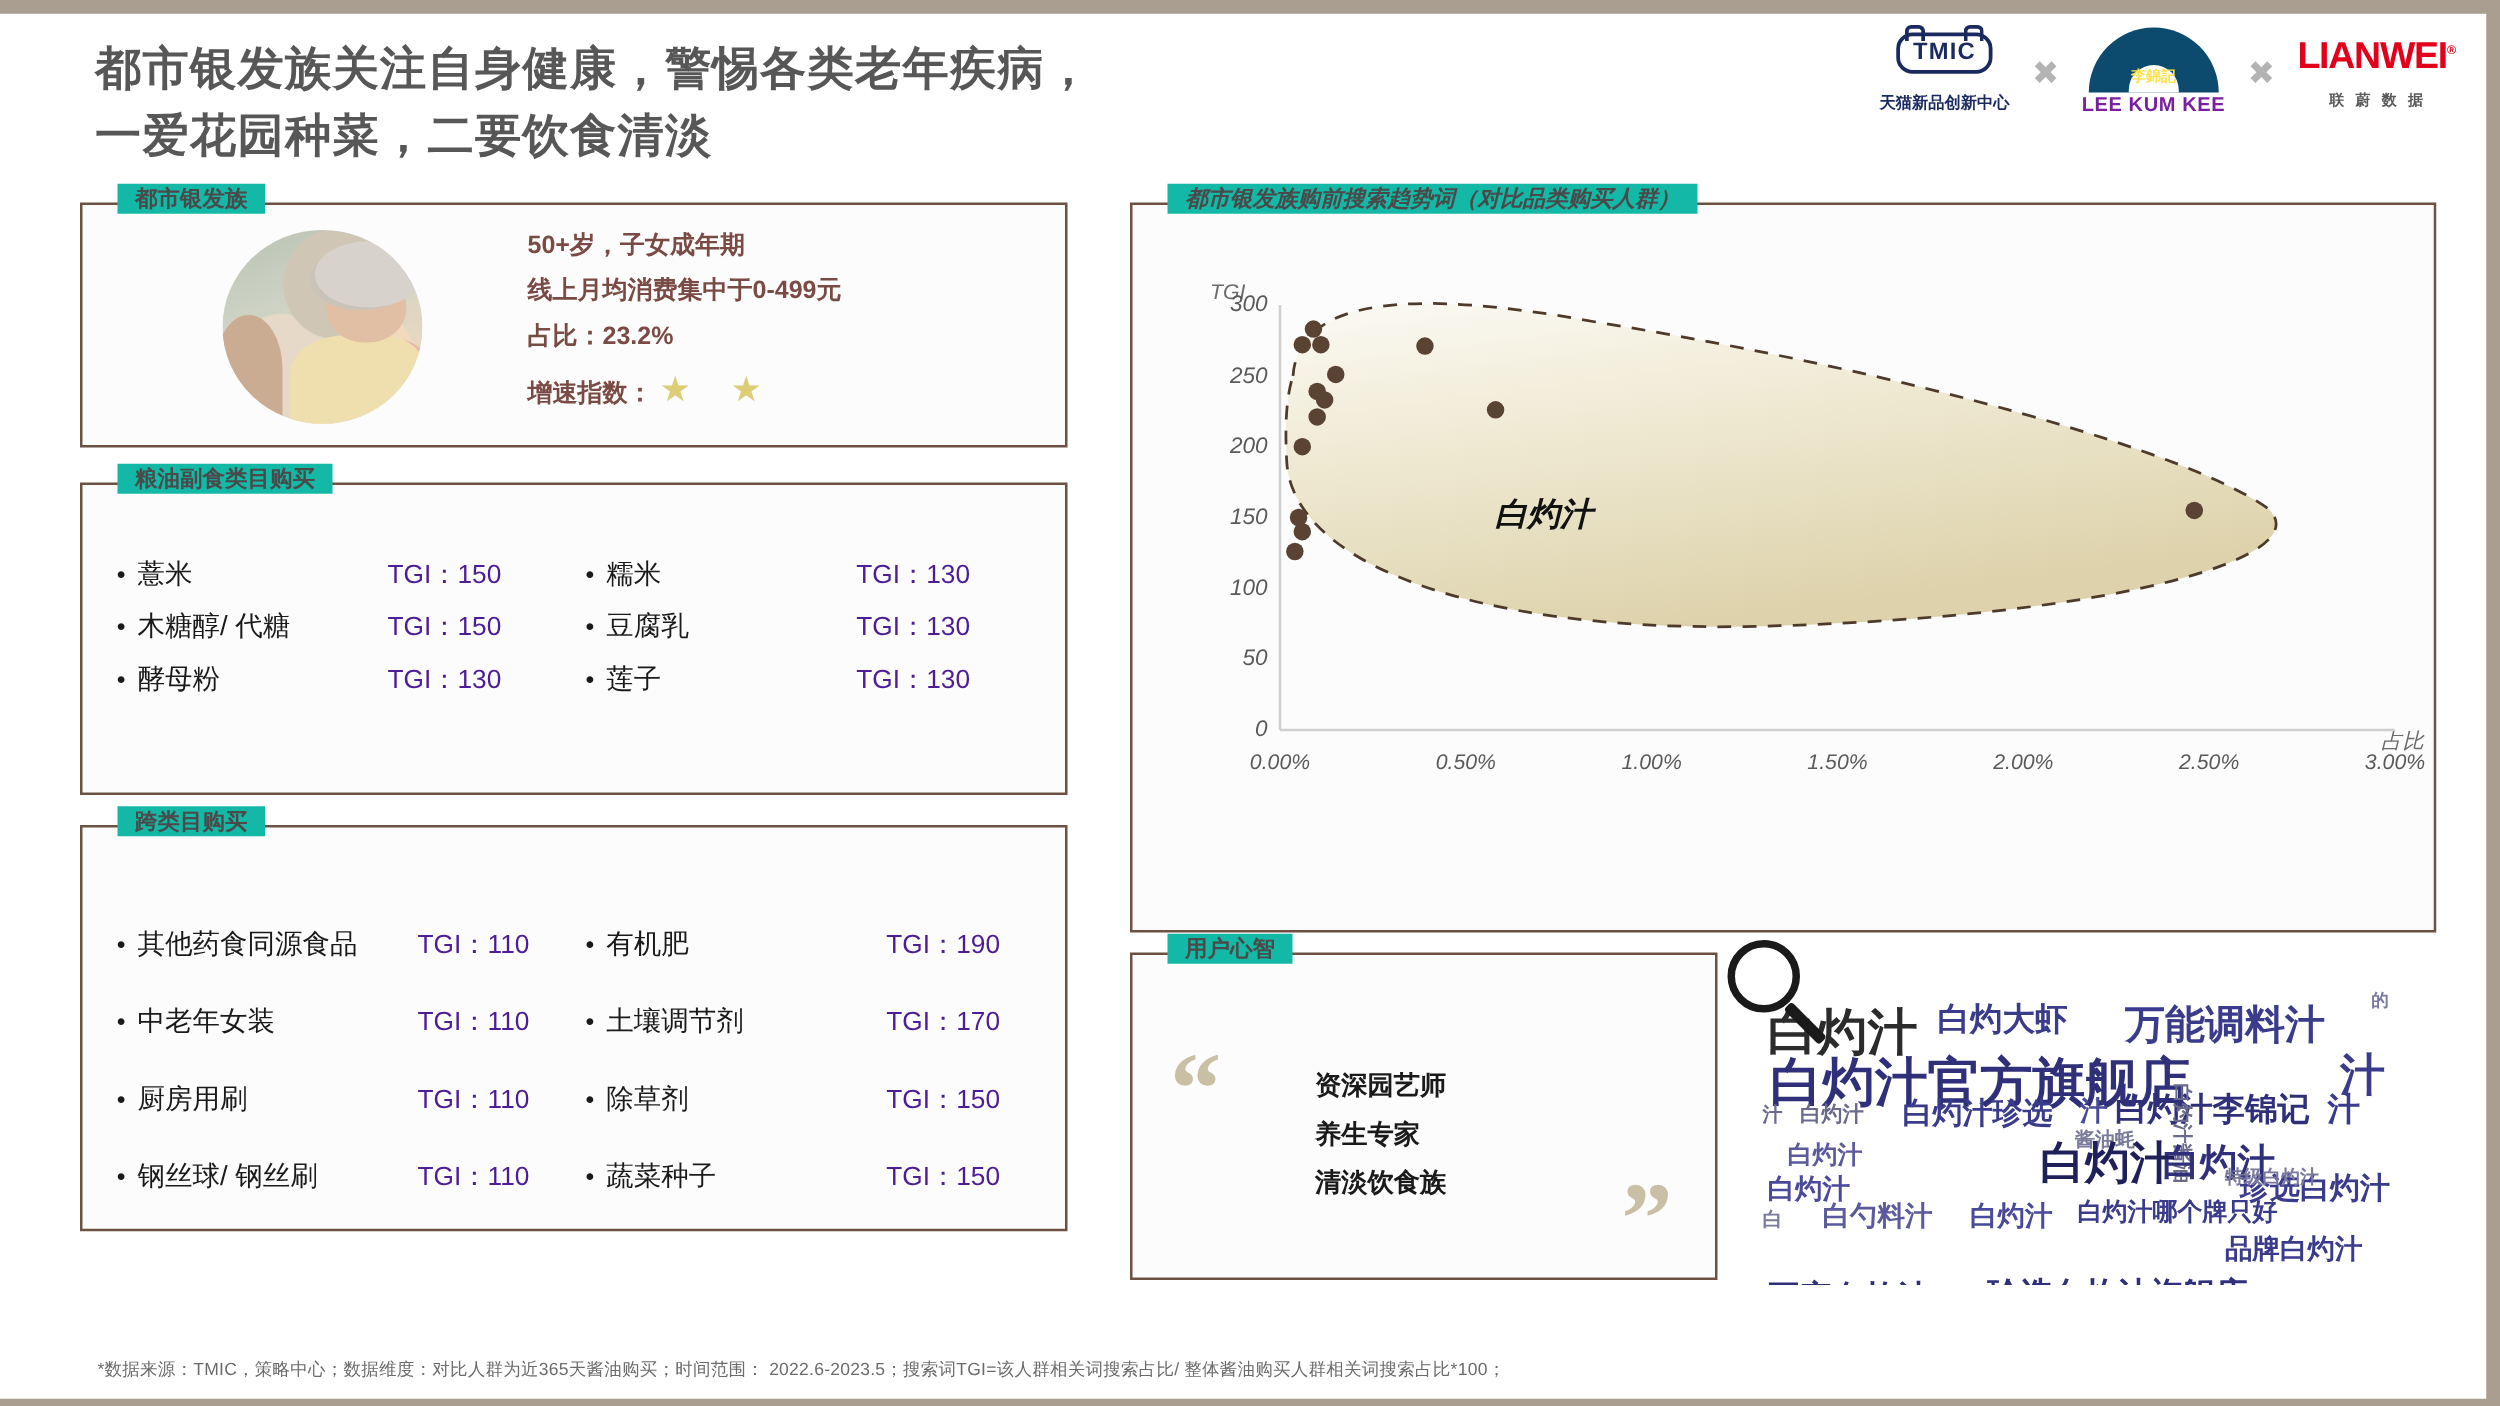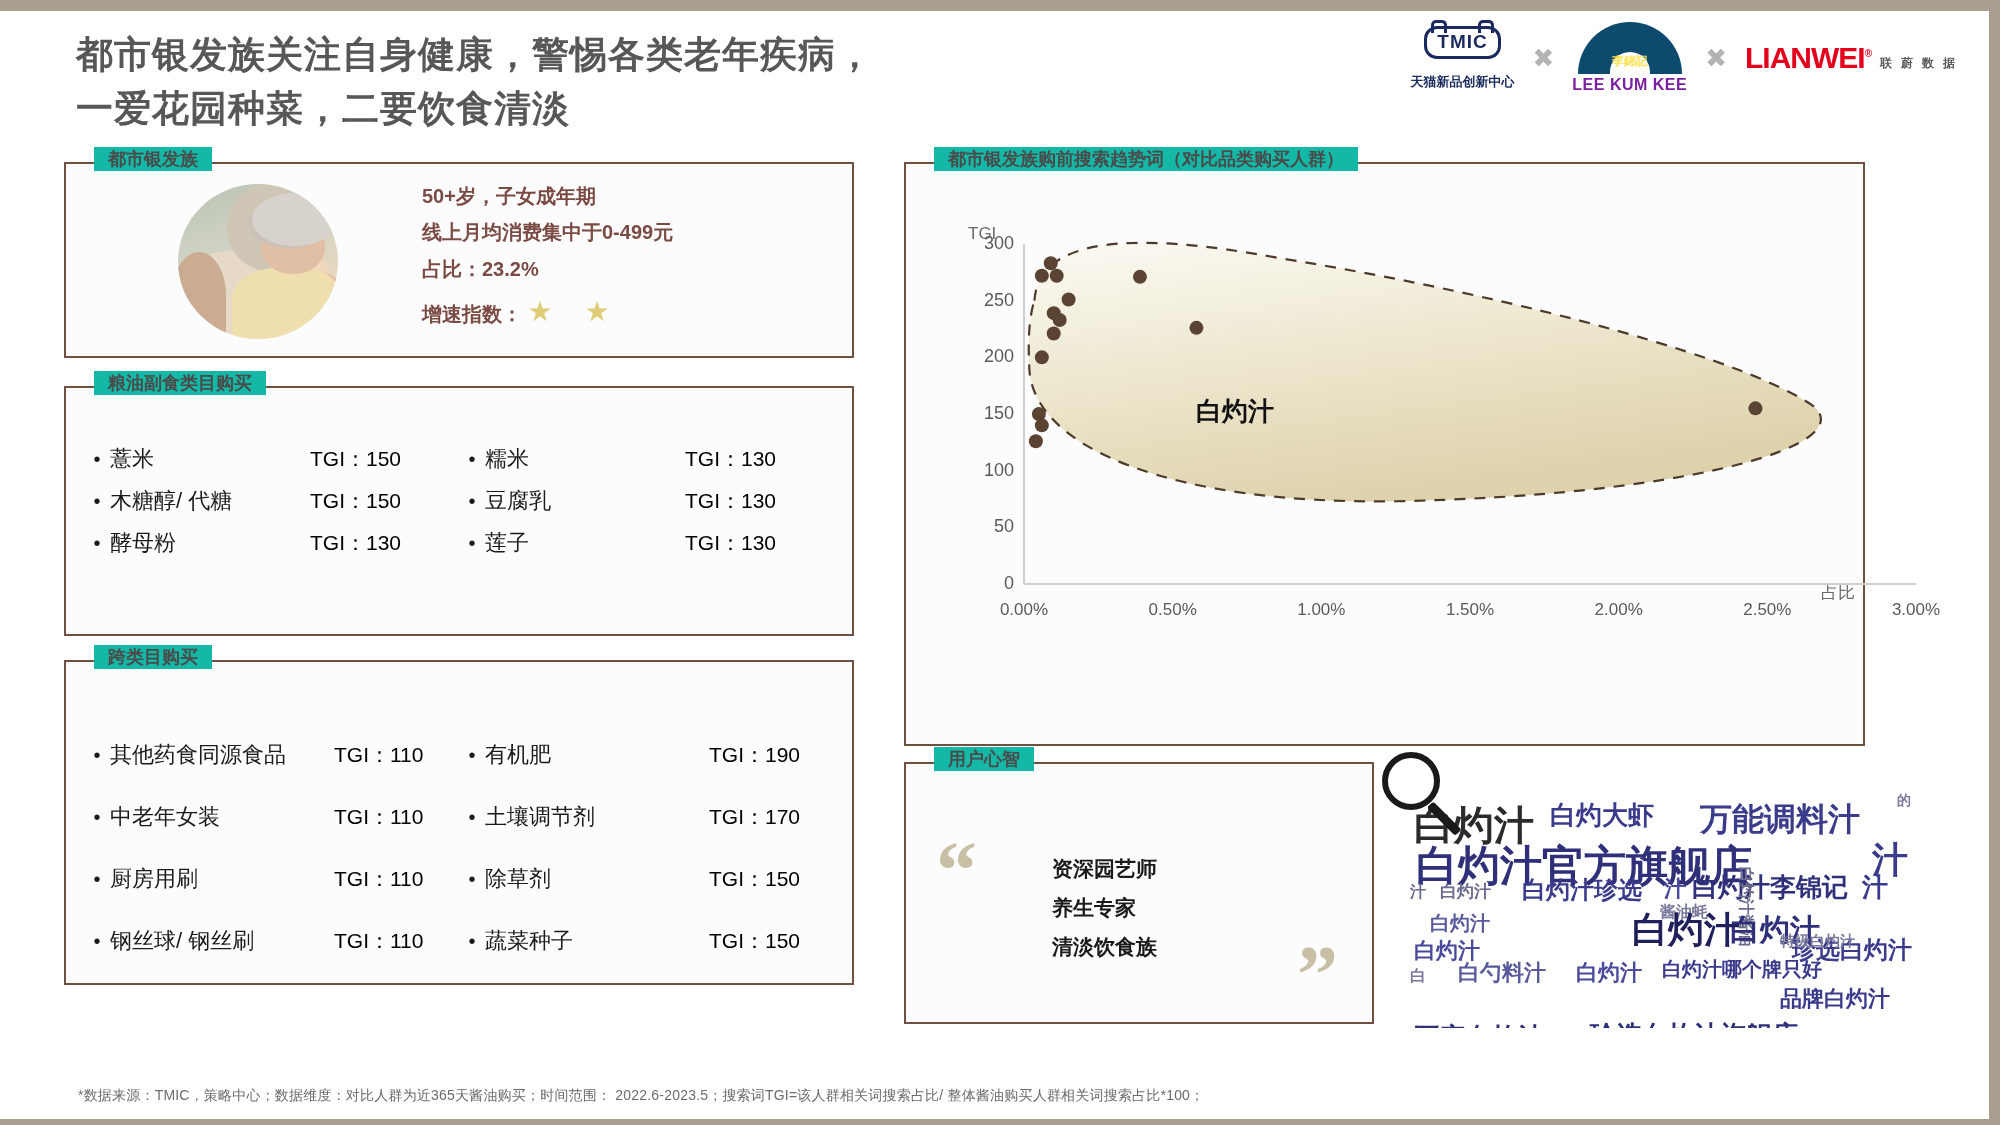--- a/index.html
+++ b/index.html
@@ -63,21 +63,21 @@
     transform: translateX(-50%); width: 40px; height: 22px;
     background: #fff; border-radius: 20px 20px 0 0;
   }
   .lkk-cn {
     position: absolute; bottom: 4px; left: 50%; transform: translateX(-50%);
     font-size: 12px; color: #ffe14d; font-weight: bold; z-index: 2;
     font-family: "Liberation Serif", serif;
   }
   .lkk-en { font-size: 16px; font-weight: bold; color: #7b1fa2; letter-spacing: 0.5px; margin-top: 2px; }
 
-  .logo-lw { display: flex; align-items: center; }
+  .logo-lw { display: flex; flex-direction: column; align-items: center; }
   .lw-main { font-size: 30px; font-weight: bold; color: #e2001a; letter-spacing: -1px; }
   .lw-main sup { font-size: 10px; }
   .lw-sub { font-size: 12px; font-weight: bold; color: #5a5a5a; letter-spacing: 9px; margin-left: 9px; margin-top: 10px; }
 
   
   .panel {
     position: absolute;
     border: 2px solid #6d5244;
     background: #fcfcfc;
   }
@@ -133,26 +133,26 @@
     display: flex; padding: 60px 18px 0 18px;
   }
   .list-col { width: 50%; }
   .list-row {
     display: flex; align-items: baseline;
     font-size: 22px; color: #1a1a1a; line-height: 1.0;
     margin-bottom: 20px;
   }
   .bullet { width: 26px; text-align: center; font-size: 20px; flex: 0 0 26px; }
   .item-name { flex: 0 0 200px; }
-  .item-tgi { color: #000000; font-size: 21px; white-space: nowrap; }
+  .item-tgi { color: #4c1d95; font-size: 21px; white-space: nowrap; }
   #cross-panel .list-row { margin-bottom: 18px; }
   #cross-panel .item-name { flex: 0 0 224px; margin-top: 22px; }
 
   
-  #chart-panel { left: 904px; top: 162px; width: 961px; height: 584px; }
+  #chart-panel { left: 904px; top: 162px; width: 1045px; height: 584px; font-style: italic; }
   .chart-area { position: absolute; left: 0; top: 52px; width: 100%; height: 520px; }
   .chart-svg { position: absolute; left: 0; top: 0; }
   .chart-bubble-label {
     position: absolute; left: 290px; top: 178px;
     font-size: 26px; font-weight: bold; color: #111;
   }
   .axis-name-y {
     position: absolute; left: 62px; top: 8px;
     font-size: 17px; color: #6b6b6b;
   }

